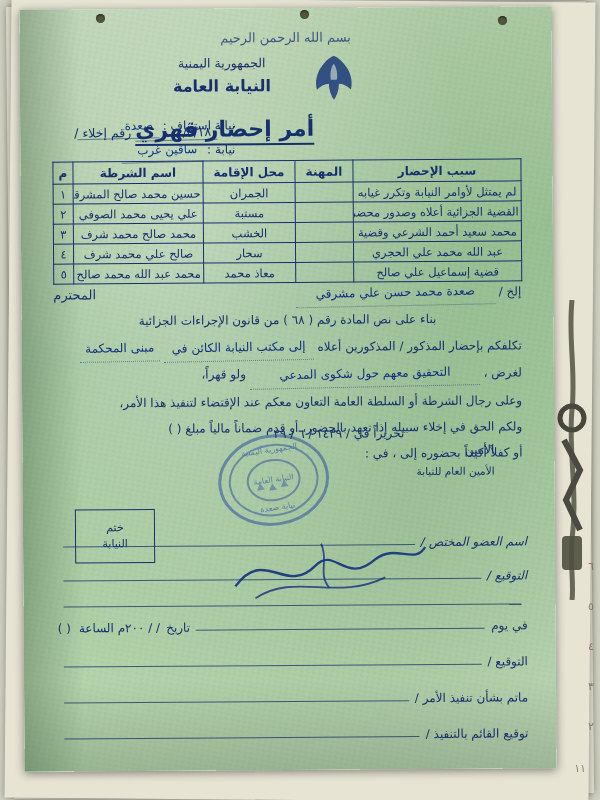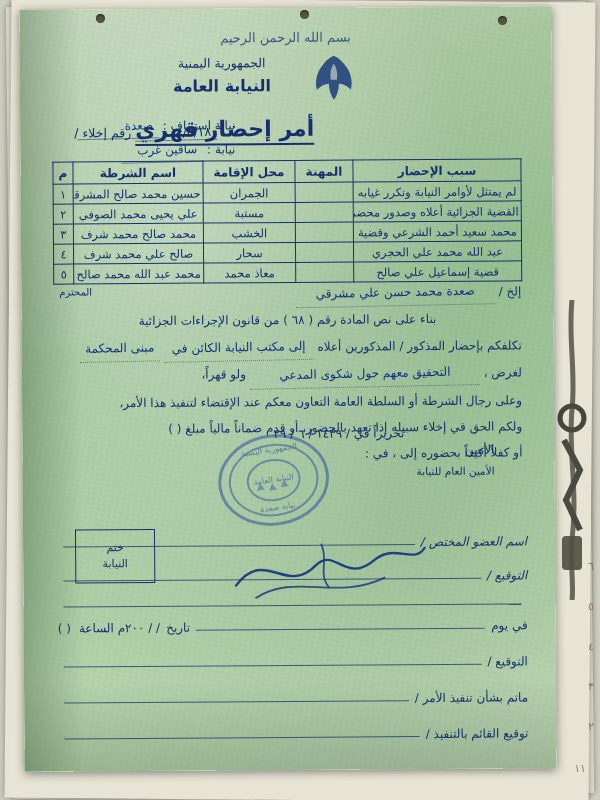--- a/index.html
+++ b/index.html
@@ -188,21 +188,21 @@
     position: absolute;
     top: 272px;
     left: 32px;
     width: 468px;
     font-size: 12px;
     color: #15306d;
     line-height: 2.2;
     text-align: right;
   }
   .body-block .line { position: relative; white-space: nowrap; }
-  .mohtaram { position:absolute; left: 6px; font-size: 10px; }
+  .mohtaram { position:absolute; left: 0; font-size: 13px; }
   .fill {
     display: inline-block;
     min-width: 120px;
     border-bottom: 1px dotted rgba(21,48,109,.5);
     color: #11317f;
     font-family: "DejaVu Sans", sans-serif;
     transform: rotate(-.8deg);
     text-align: center;
   }
 
@@ -228,21 +228,21 @@
   }
   .stamp {
     position: absolute;
     top: 418px;
     right: 215px;
     width: 132px; height: 108px;
     opacity: .72;
   }
   .seal-box {
     position: absolute;
-    top: 520px;
+    top: 500px;
     left: 52px;
     width: 78px; height: 52px;
     border: 1.3px solid #15306d;
     font-size: 11px;
     color: #15306d;
     display: flex;
     flex-direction: column;
     align-items: center;
     justify-content: center;
     line-height: 1.5;

